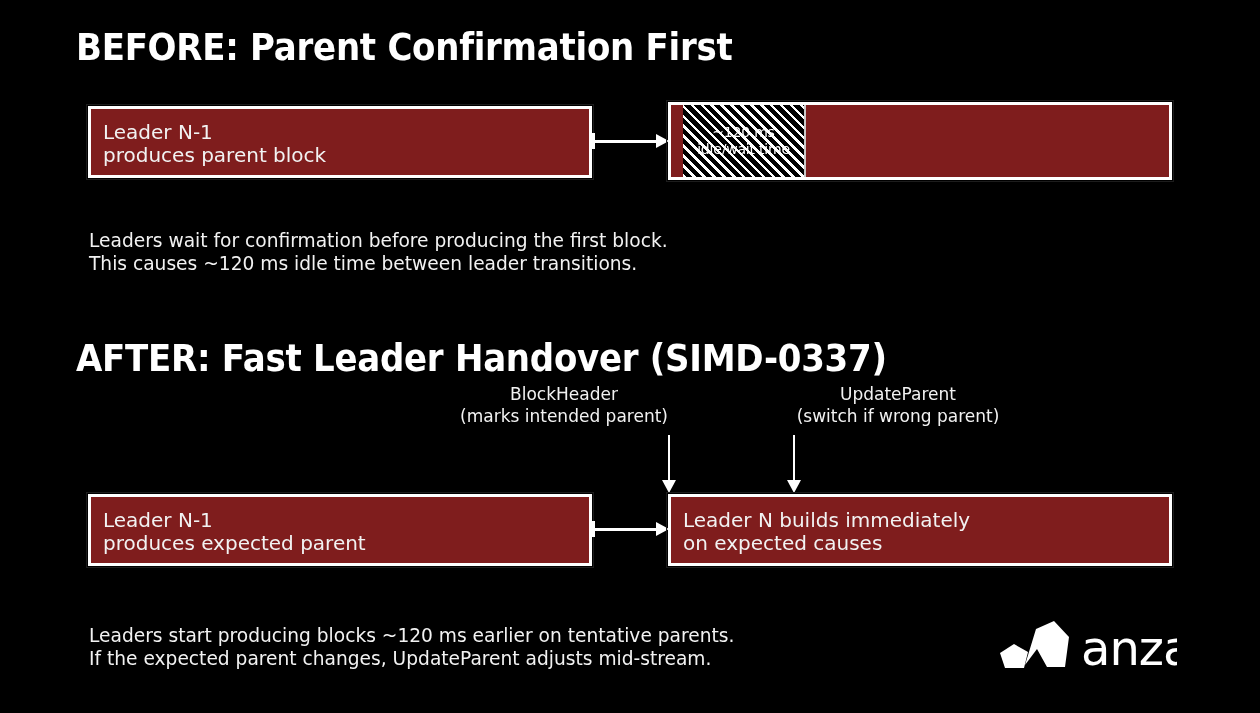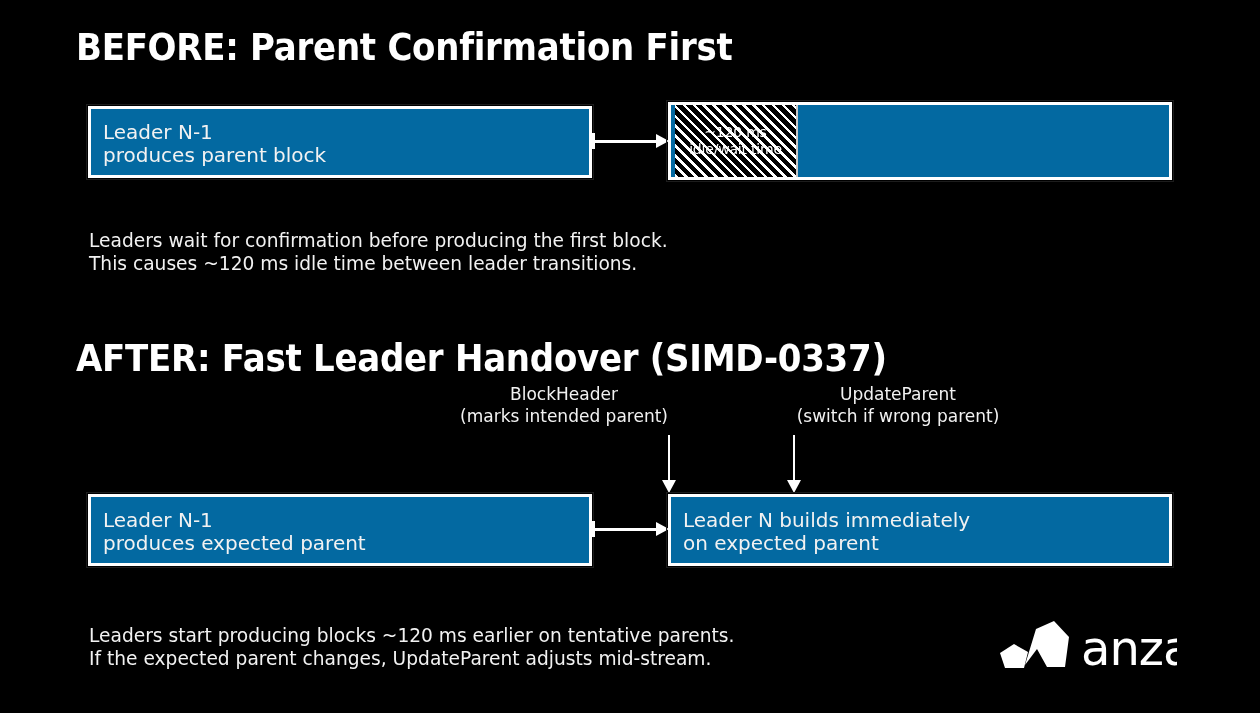--- a/index.html
+++ b/index.html
@@ -35,21 +35,21 @@
     transform: scaleX(0.92);
     transform-origin: left center;
   }
   #title-before { left: 76px; top: 26px; }
   #title-after  { left: 76px; top: 337px; }
 
   
   .flow-box {
     position: absolute;
     box-sizing: border-box;
-    background: #0369a1;
+    background: #7f1d1d;
     border: 3px solid #ffffff;
     outline: 1px solid #1c1c1c;
     outline-offset: 1px;
   }
   .box-text {
     position: absolute;
     font-size: 20px;
     line-height: 23px;
     color: #f2f2f2;
     white-space: pre-line;
@@ -57,21 +57,21 @@
 
   
   #box-leader-prev-1 { left: 88px;  top: 106px; width: 504px; height: 72px; }
   #box-leader-prev-1 .box-text { left: 12px; top: 12px; }
 
   #box-first-block { left: 668px; top: 102px; width: 504px; height: 78px; }
 
   
   #idle-segment {
     position: absolute;
-    left: 4px; top: 0;
+    left: 12px; top: 0;
     width: 123px;
     height: 100%;
     box-sizing: border-box;
     border-right: 2px solid #c9c9c9;
     background-color: #000000;
     background-image: repeating-linear-gradient(
       45deg,
       #ffffff 0px, #ffffff 2.5px,
       #000000 2.5px, #000000 7px
     );
@@ -260,21 +260,21 @@
   </div>
 
   <div class="h-arrow" id="arrow-row2">
     <span class="tail-cap"></span>
     <span class="shaft"></span>
     <span class="head"></span>
   </div>
 
   <div class="flow-box" id="box-leader-n">
     <div class="box-text">Leader N builds immediately
-on expected parent</div>
+on expected causes</div>
   </div>
 
   <div class="caption" id="caption-after">Leaders start producing blocks ~120 ms earlier on tentative parents.
 If the expected parent changes, UpdateParent adjusts mid-stream.</div>
 
   <div id="logo-anza">
     <svg width="178" height="58" viewBox="0 0 178 58" xmlns="http://www.w3.org/2000/svg">
 
       <polygon points="26,46 37,10 55,2 70,18 66,48 48,48 38,30" fill="#ffffff"></polygon>
 

